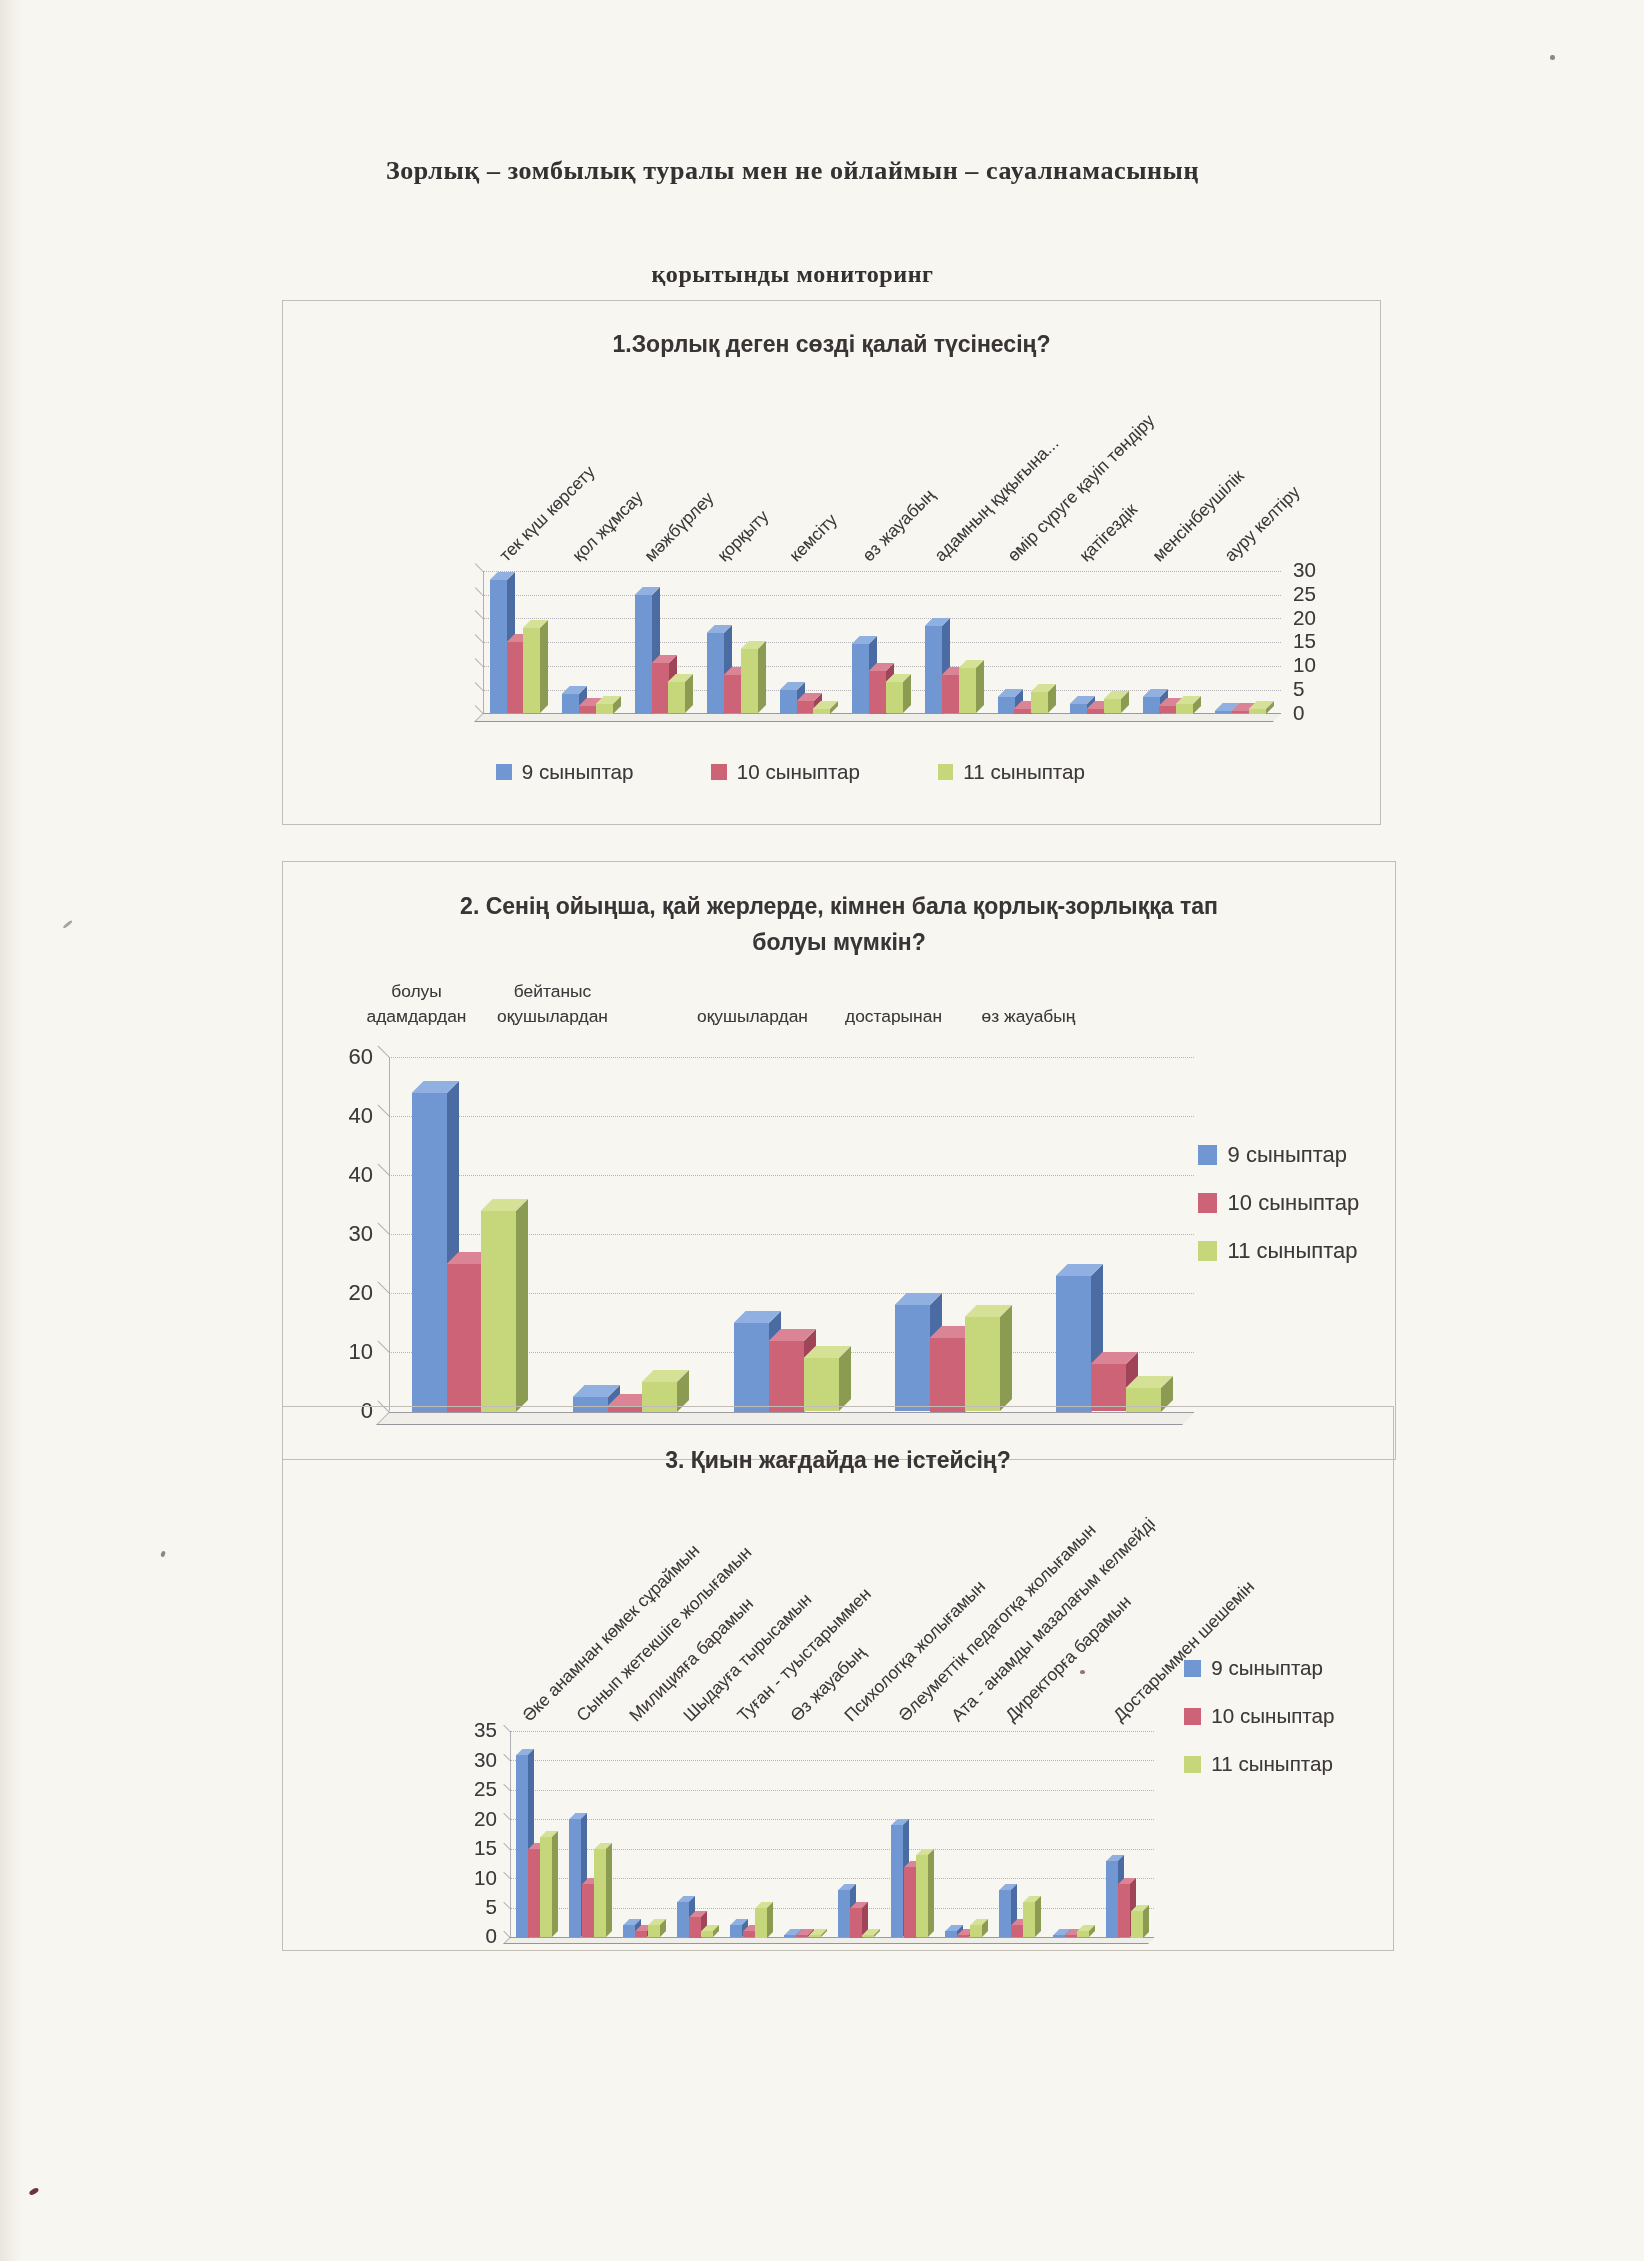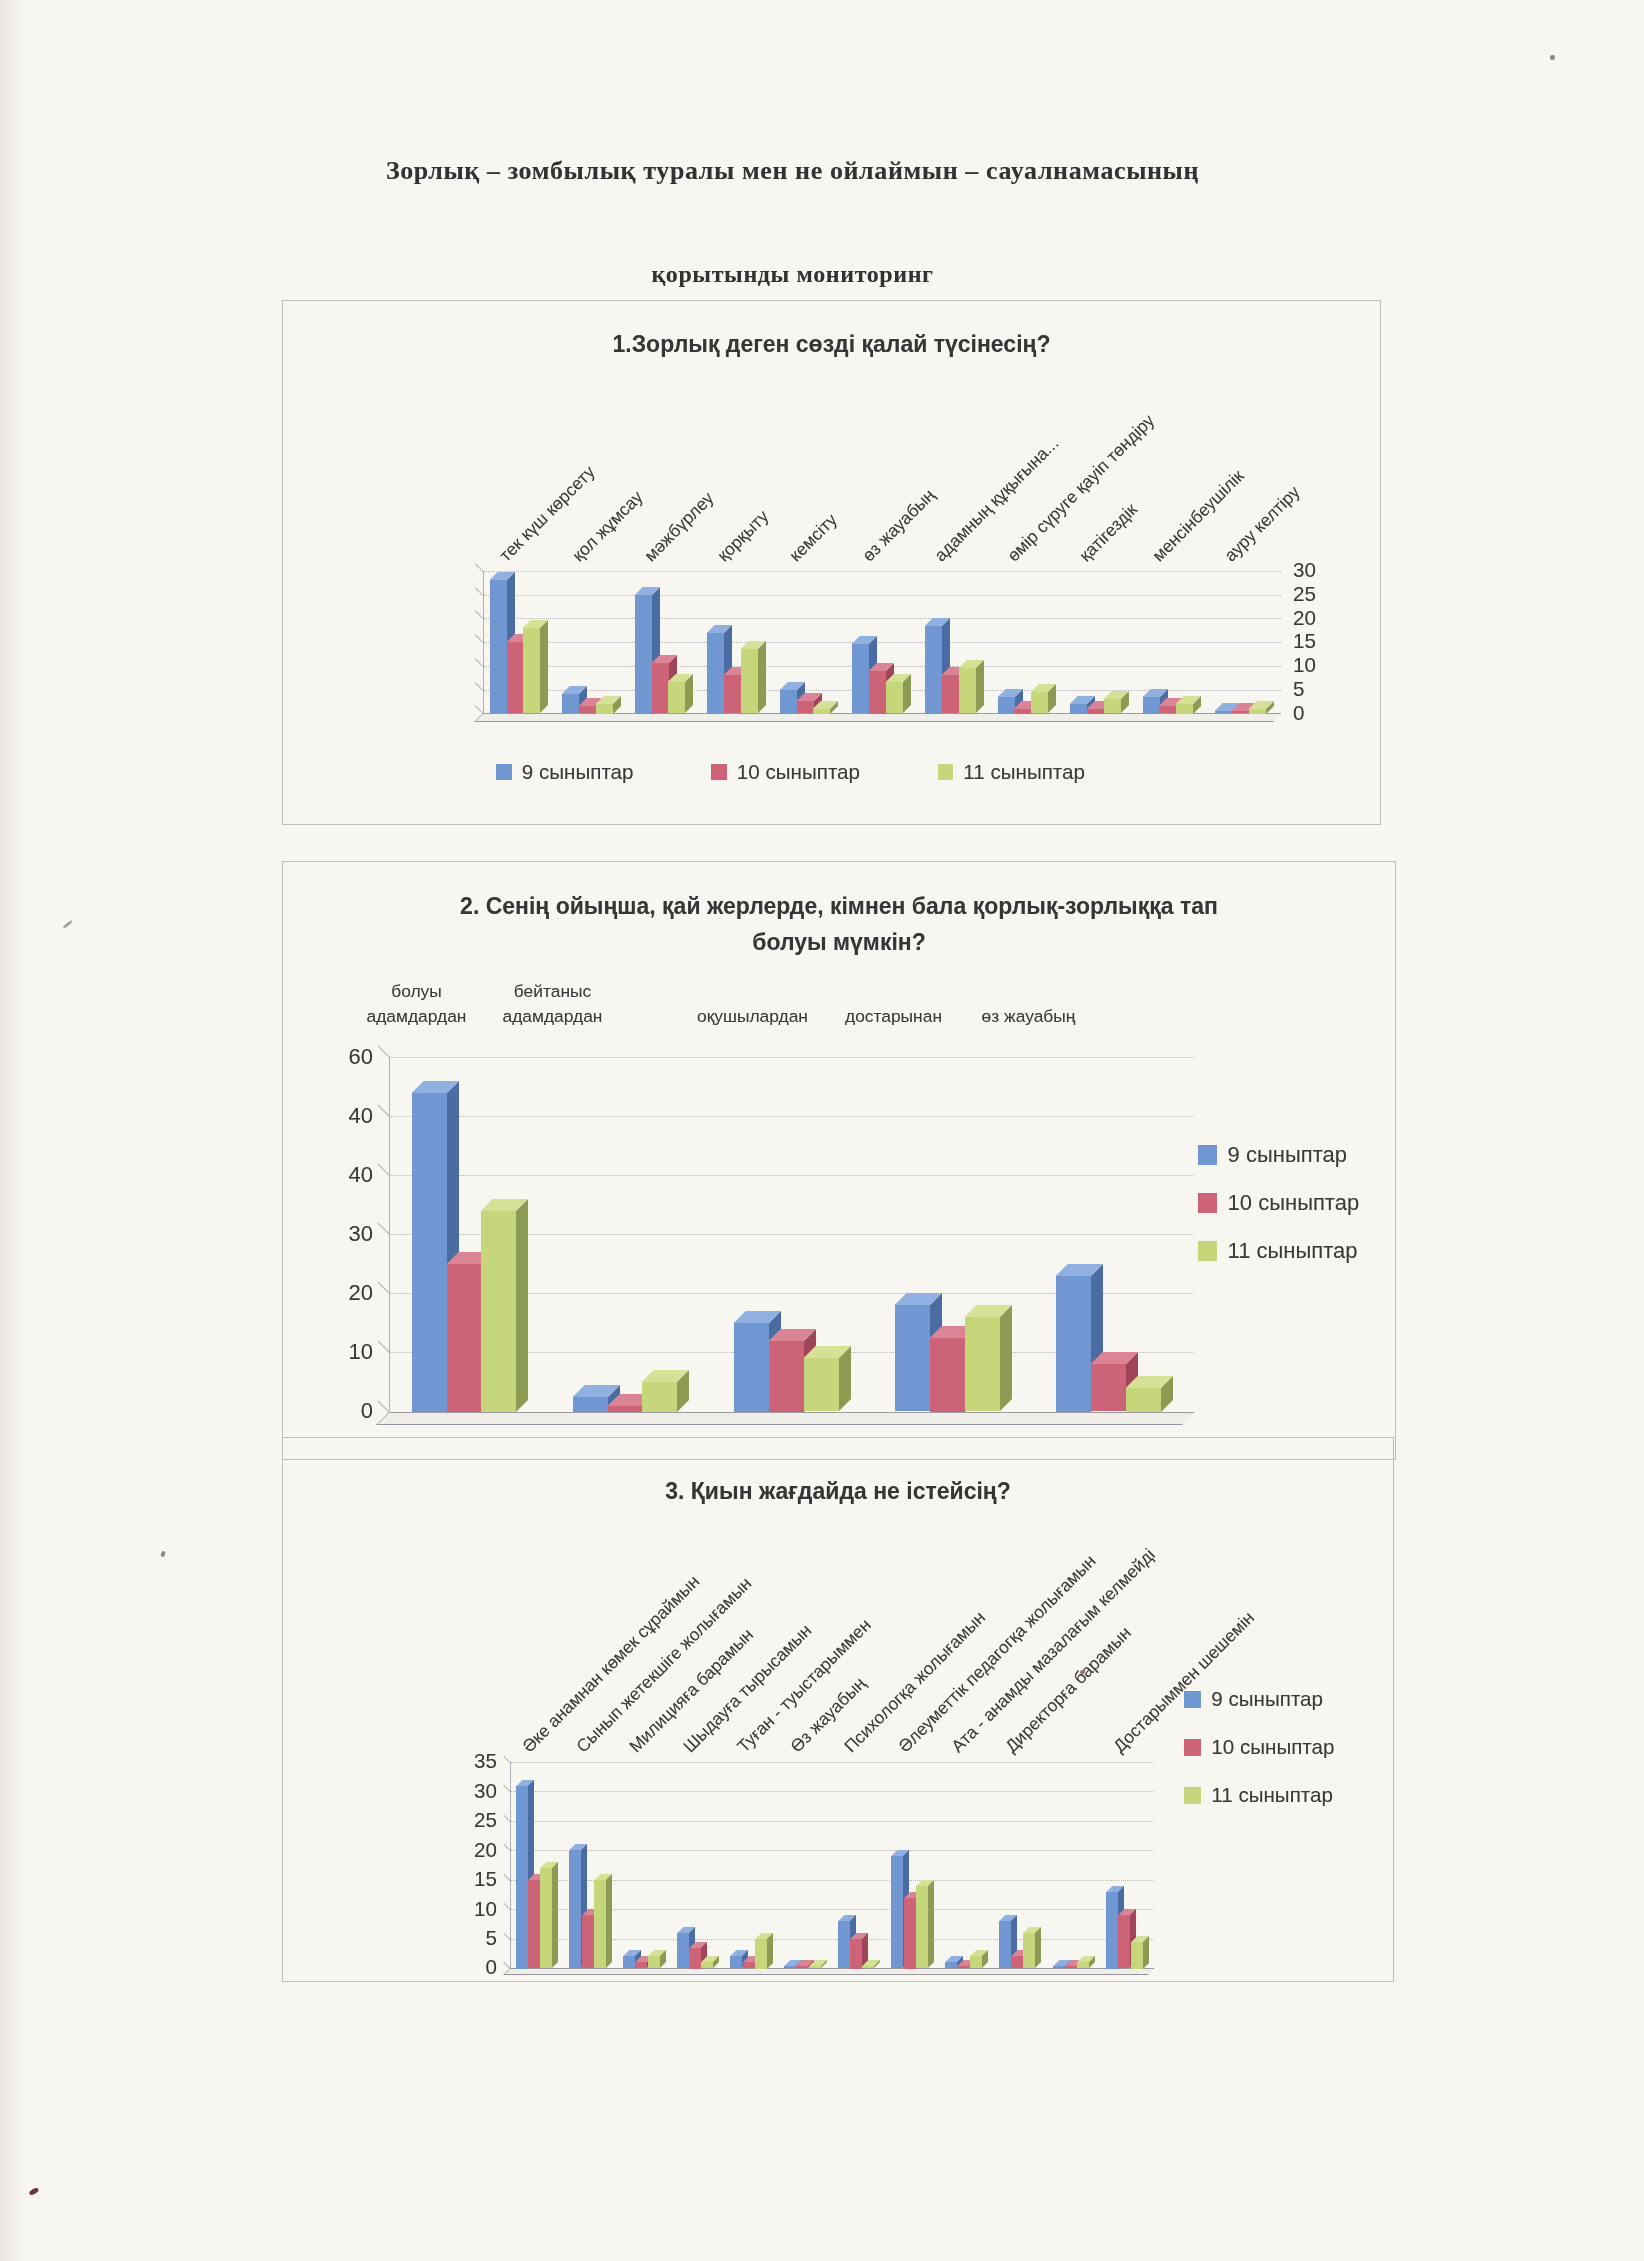--- a/index.html
+++ b/index.html
@@ -324,21 +324,21 @@
       <div class="bar" style="left: 325px; top: 544px; width: 35px; height: 5.9px; --c: #cd6377; --ct: #da8495; --cs: #a04457; --d: 11.6px;">
         <div class="t"></div>
         <div class="s"></div>
         <div class="f"></div>
       </div>
       <div class="bar" style="left: 359px; top: 520px; width: 35px; height: 29.5px; --c: #c5d77a; --ct: #d5e295; --cs: #8b9c52; --d: 11.6px;">
         <div class="t"></div>
         <div class="s"></div>
         <div class="f"></div>
       </div>
-      <div class="cat-h chart-text-soft" style="left: 192px; width: 155px; top: 104px; height: 62px; font-size: 17.4px;">бейтаныс адамдардан</div>
+      <div class="cat-h chart-text-soft" style="left: 192px; width: 155px; top: 104px; height: 62px; font-size: 17.4px;">бейтаныс оқушылардан</div>
       <div class="bar" style="left: 451px; top: 461px; width: 35px; height: 89px; --c: #7097d2; --ct: #8fb0e0; --cs: #4b6ca3; --d: 11.6px;">
         <div class="t"></div>
         <div class="s"></div>
         <div class="f"></div>
       </div>
       <div class="bar" style="left: 486px; top: 479px; width: 35px; height: 71px; --c: #cd6377; --ct: #da8495; --cs: #a04457; --d: 11.6px;">
         <div class="t"></div>
         <div class="s"></div>
         <div class="f"></div>
       </div>
@@ -389,21 +389,21 @@
           <div class="chip" style="width: 19.3px; height: 19.3px; background: rgb(205, 99, 119);"></div>
           <div>10 сыныптар</div>
         </div>
         <div class="legend-item chart-text-soft" style="font-size: 22px; height: 48px;">
           <div class="chip" style="width: 19.3px; height: 19.3px; background: rgb(197, 215, 122);"></div>
           <div>11 сыныптар</div>
         </div>
       </div>
     </section>
 
-  <section class="panel" id="panel-2" style="left:282px;top:1437px;width:1110px;height:543px">
+  <section class="panel" id="panel-2" style="left:282px;top:1406px;width:1110px;height:543px">
     <div class="chart-title chart-text-soft">3. Қиын жағдайда не істейсің?</div>
   <div class="floor" style="left: 227px; top: 530px; width: 644px; height: 6.4px;"></div>
       <div class="gridline zero" style="left: 227px; top: 530px; width: 644px;"></div>
       <div class="wall-tick" style="left: 218px; top: 530px; width: 9px;"></div>
       <div class="ylab chart-text-soft" style="top: 517px; font-size: 20.6px; left: 72px; width: 142px; text-align: right;">0</div>
       <div class="gridline" style="left: 227px; top: 501px; width: 644px;"></div>
       <div class="wall-tick" style="left: 218px; top: 501px; width: 9px;"></div>
       <div class="ylab chart-text-soft" style="top: 488px; font-size: 20.6px; left: 72px; width: 142px; text-align: right;">5</div>
       <div class="gridline" style="left: 227px; top: 471px; width: 644px;"></div>
       <div class="wall-tick" style="left: 218px; top: 471px; width: 9px;"></div>

